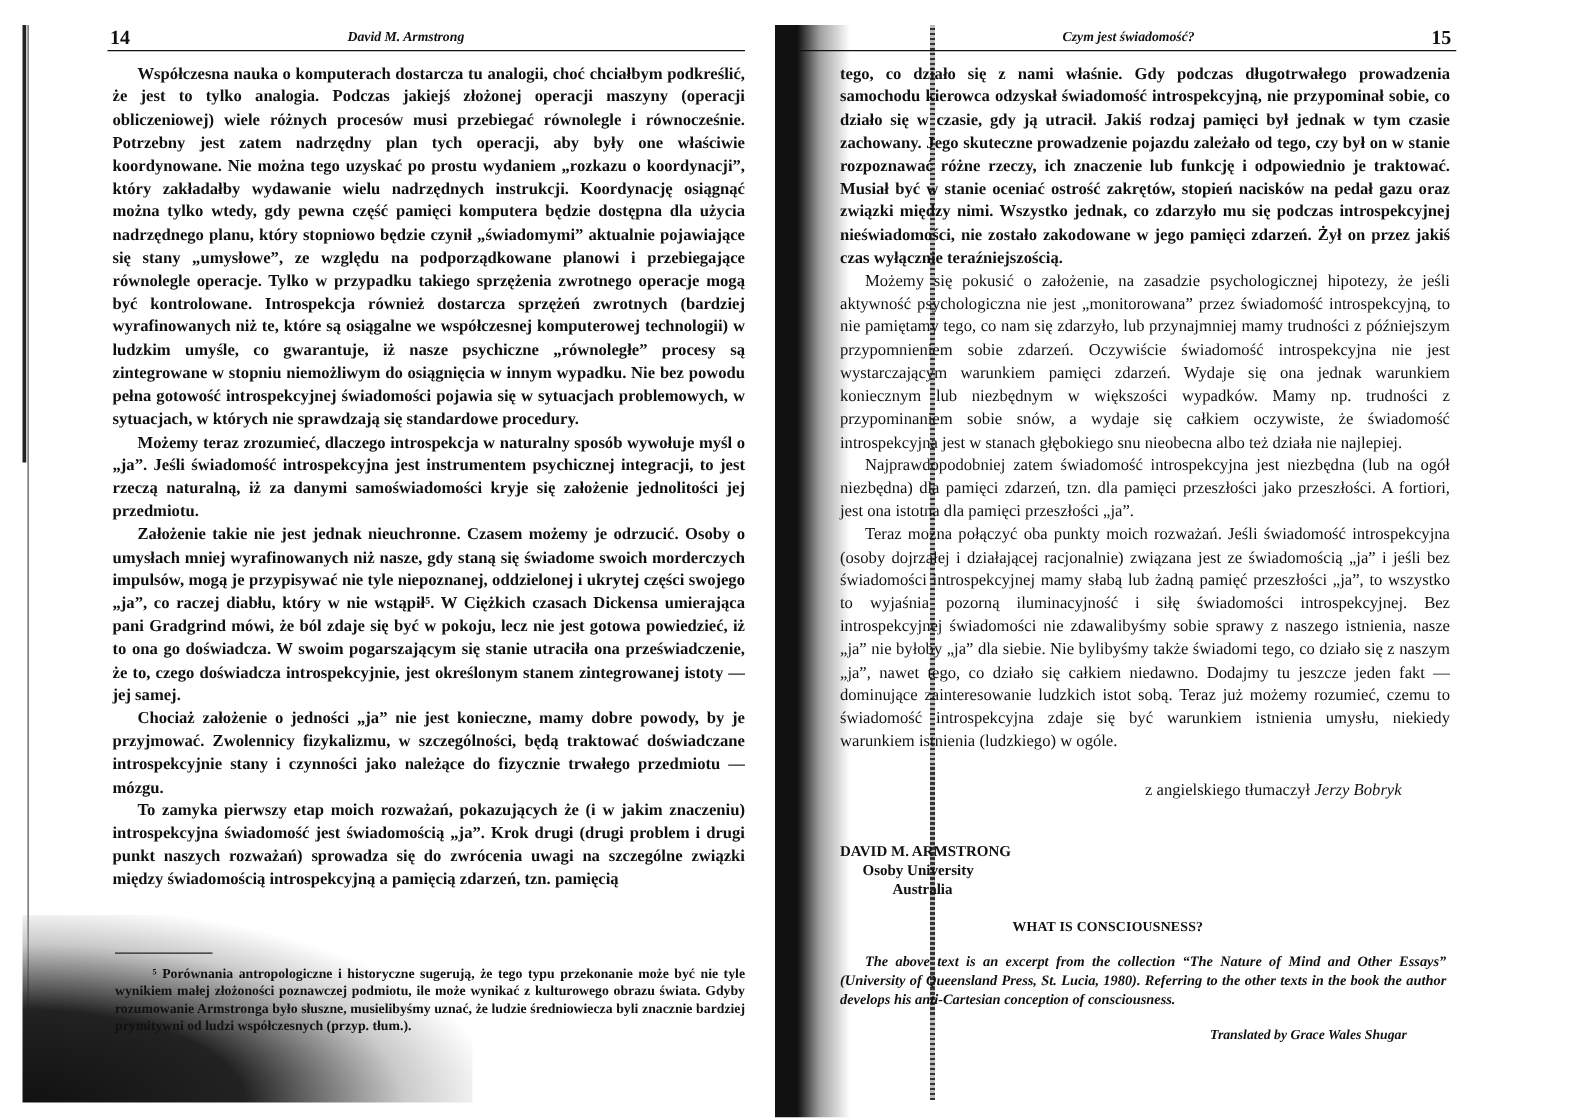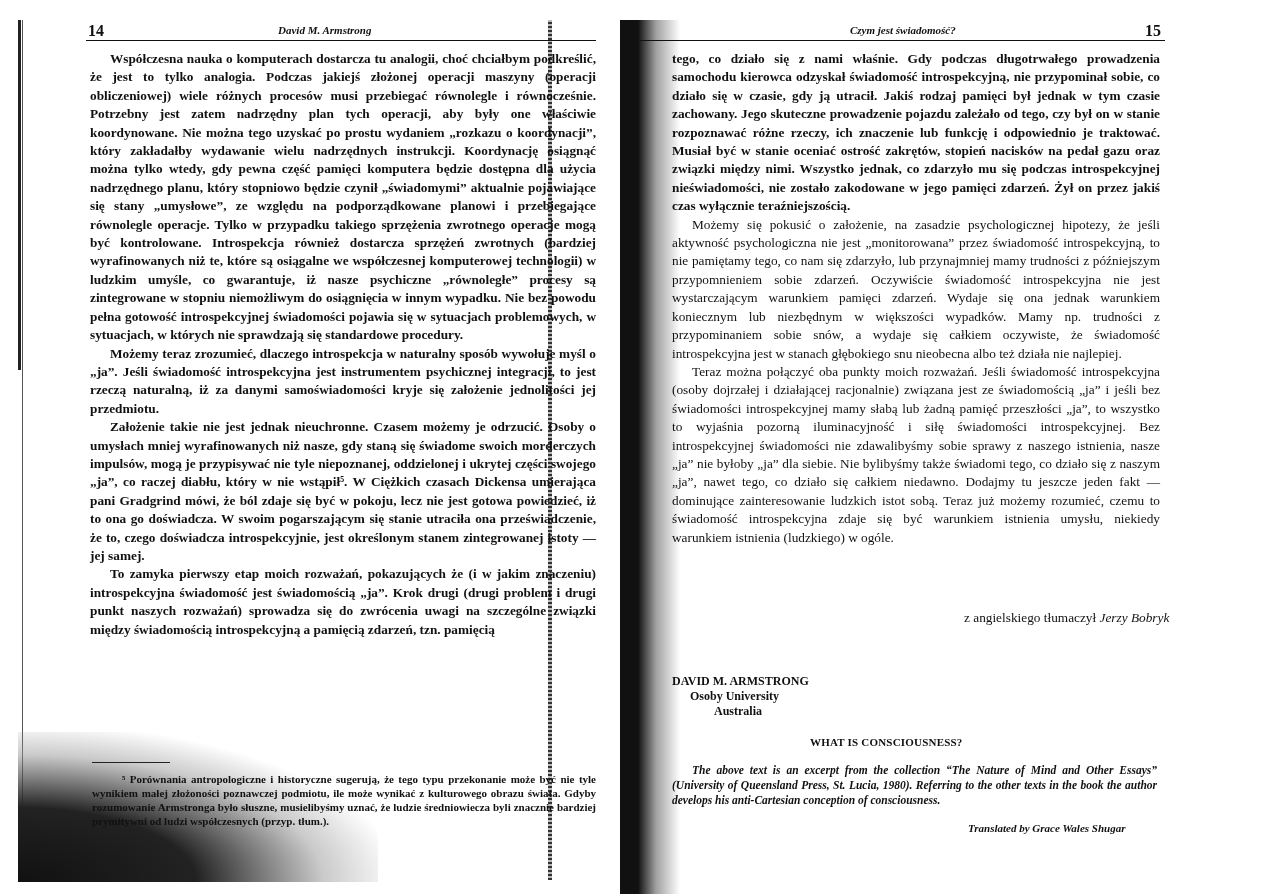--- a/index.html
+++ b/index.html
@@ -1,19 +1,19 @@
 <!DOCTYPE html>
 <html><head>
 <meta charset="utf-8">
 <style>
   html, body { margin:0; padding:0; }
   body { width:1262px; height:894px; background:#ffffff; position:relative; overflow:hidden;
          font-family:"Liberation Serif","DejaVu Serif",serif; color:#111; }
   .page { position:absolute; top:0; height:894px; }
-  #left-page { left:0; width:552px; }
+  #left-page { left:0; width:748px; }
   #right-page { left:620px; width:648px;padding-left:21px; }
   .left-edge { position:absolute; left:18px; top:20px; width:3px; height:350px; background:#222; }
   .left-edge2 { position:absolute; left:22px; top:20px; width:1px; height:860px; background:#555; }
   .right-edge { position:absolute; right:0; top:20px; width:4px; height:860px;
                 background:repeating-linear-gradient(0deg,#333 0 2px,#bbb 2px 4px); }
   .gutter-shadow { position:absolute; left:0; top:20px; width:60px; height:874px;
                    background:linear-gradient(90deg,#111 0%,#111 30%,rgba(120,120,120,0.7) 60%,rgba(255,255,255,0) 100%); }
   .corner-shadow { position:absolute; left:18px; bottom:12px; width:360px; height:150px;
                    background:radial-gradient(ellipse at 0% 100%, #111 0%, #222 35%, rgba(150,150,150,0.5) 60%, rgba(255,255,255,0) 75%); }
   .header-rule { position:absolute; top:40px; height:1px; background:#111; }
@@ -42,41 +42,43 @@
   <div class="corner-shadow"></div>
 
   <div class="pnum" style="left:88px;">14</div>
   <div class="running" style="left:278px;">David M. Armstrong</div>
   <div class="header-rule" style="left:86px; width:510px;"></div>
 
   <div class="body-text heavy" style="left:90px; top:50px; width:506px;">
     <p>Współczesna nauka o komputerach dostarcza tu analogii, choć chciałbym podkreślić, że jest to tylko analogia. Podczas jakiejś złożonej operacji maszyny (operacji obliczeniowej) wiele różnych procesów musi przebiegać równolegle i równocześnie. Potrzebny jest zatem nadrzędny plan tych operacji, aby były one właściwie koordynowane. Nie można tego uzyskać po prostu wydaniem „rozkazu o koordynacji”, który zakładałby wydawanie wielu nadrzędnych instrukcji. Koordynację osiągnąć można tylko wtedy, gdy pewna część pamięci komputera będzie dostępna dla użycia nadrzędnego planu, który stopniowo będzie czynił „świadomymi” aktualnie pojawiające się stany „umysłowe”, ze względu na podporządkowane planowi i przebiegające równolegle operacje. Tylko w przypadku takiego sprzężenia zwrotnego operacje mogą być kontrolowane. Introspekcja również dostarcza sprzężeń zwrotnych (bardziej wyrafinowanych niż te, które są osiągalne we współczesnej komputerowej technologii) w ludzkim umyśle, co gwarantuje, iż nasze psychiczne „równoległe” procesy są zintegrowane w stopniu niemożliwym do osiągnięcia w innym wypadku. Nie bez powodu pełna gotowość introspekcyjnej świadomości pojawia się w sytuacjach problemowych, w sytuacjach, w których nie sprawdzają się standardowe procedury.</p>
     <p>Możemy teraz zrozumieć, dlaczego introspekcja w naturalny sposób wywołuje myśl o „ja”. Jeśli świadomość introspekcyjna jest instrumentem psychicznej integracji, to jest rzeczą naturalną, iż za danymi samoświadomości kryje się założenie jednolitości jej przedmiotu.</p>
     <p>Założenie takie nie jest jednak nieuchronne. Czasem możemy je odrzucić. Osoby o umysłach mniej wyrafinowanych niż nasze, gdy staną się świadome swoich morderczych impulsów, mogą je przypisywać nie tyle niepoznanej, oddzielonej i ukrytej części swojego „ja”, co raczej diabłu, który w nie wstąpił⁵. W Ciężkich czasach Dickensa umierająca pani Gradgrind mówi, że ból zdaje się być w pokoju, lecz nie jest gotowa powiedzieć, iż to ona go doświadcza. W swoim pogarszającym się stanie utraciła ona przeświadczenie, że to, czego doświadcza introspekcyjnie, jest określonym stanem zintegrowanej istoty — jej samej.</p>
+    <p>Chociaż założenie o jedności „ja” nie jest konieczne, mamy dobre powody, by je przyjmować. Zwolennicy fizykalizmu, w szczególności, będą traktować doświadczane introspekcyjnie stany i czynności jako należące do fizycznie trwałego przedmiotu — mózgu.</p>
     <p>To zamyka pierwszy etap moich rozważań, pokazujących że (i w jakim znaczeniu) introspekcyjna świadomość jest świadomością „ja”. Krok drugi (drugi problem i drugi punkt naszych rozważań) sprowadza się do zwrócenia uwagi na szczególne związki między świadomością introspekcyjną a pamięcią zdarzeń, tzn. pamięcią</p>
   </div>
 
   <div class="fn-rule" style="left:92px; top:762px;"></div>
   <div class="footnote" style="left:92px; top:772px; width:504px; text-indent:30px;">⁵ Porównania antropologiczne i historyczne sugerują, że tego typu przekonanie może być nie tyle wynikiem małej złożoności poznawczej podmiotu, ile może wynikać z kulturowego obrazu świata. Gdyby rozumowanie Armstronga było słuszne, musielibyśmy uznać, że ludzie średniowiecza byli znacznie bardziej prymitywni od ludzi współczesnych (przyp. tłum.).</div>
 </div>
 
 <div id="right-page" class="page">
   <div class="gutter-shadow"></div>
 
   <div class="running" style="left:230px;">Czym jest świadomość?</div>
   <div class="pnum" style="left:525px;">15</div>
   <div class="header-rule" style="left:20px; width:525px;"></div>
 
   <div class="body-text" style="left:52px; top:50px; width:488px;">
     <p class="noindent heavy">tego, co działo się z nami właśnie. Gdy podczas długotrwałego prowadzenia samochodu kierowca odzyskał świadomość introspekcyjną, nie przypominał sobie, co działo się w czasie, gdy ją utracił. Jakiś rodzaj pamięci był jednak w tym czasie zachowany. Jego skuteczne prowadzenie pojazdu zależało od tego, czy był on w stanie rozpoznawać różne rzeczy, ich znaczenie lub funkcję i odpowiednio je traktować. Musiał być w stanie oceniać ostrość zakrętów, stopień nacisków na pedał gazu oraz związki między nimi. Wszystko jednak, co zdarzyło mu się podczas introspekcyjnej nieświadomości, nie zostało zakodowane w jego pamięci zdarzeń. Żył on przez jakiś czas wyłącznie teraźniejszością.</p>
     <p>Możemy się pokusić o założenie, na zasadzie psychologicznej hipotezy, że jeśli aktywność psychologiczna nie jest „monitorowana” przez świadomość introspekcyjną, to nie pamiętamy tego, co nam się zdarzyło, lub przynajmniej mamy trudności z późniejszym przypomnieniem sobie zdarzeń. Oczywiście świadomość introspekcyjna nie jest wystarczającym warunkiem pamięci zdarzeń. Wydaje się ona jednak warunkiem koniecznym lub niezbędnym w większości wypadków. Mamy np. trudności z przypominaniem sobie snów, a wydaje się całkiem oczywiste, że świadomość introspekcyjna jest w stanach głębokiego snu nieobecna albo też działa nie najlepiej.</p>
+    <p>Najprawdopodobniej zatem świadomość introspekcyjna jest niezbędna (lub na ogół niezbędna) dla pamięci zdarzeń, tzn. dla pamięci przeszłości jako przeszłości. A fortiori, jest ona istotna dla pamięci przeszłości „ja”.</p>
     <p>Teraz można połączyć oba punkty moich rozważań. Jeśli świadomość introspekcyjna (osoby dojrzałej i działającej racjonalnie) związana jest ze świadomością „ja” i jeśli bez świadomości introspekcyjnej mamy słabą lub żadną pamięć przeszłości „ja”, to wszystko to wyjaśnia pozorną iluminacyjność i siłę świadomości introspekcyjnej. Bez introspekcyjnej świadomości nie zdawalibyśmy sobie sprawy z naszego istnienia, nasze „ja” nie byłoby „ja” dla siebie. Nie bylibyśmy także świadomi tego, co działo się z naszym „ja”, nawet tego, co działo się całkiem niedawno. Dodajmy tu jeszcze jeden fakt — dominujące zainteresowanie ludzkich istot sobą. Teraz już możemy rozumieć, czemu to świadomość introspekcyjna zdaje się być warunkiem istnienia umysłu, niekiedy warunkiem istnienia (ludzkiego) w ogóle.</p>
   </div>
 
-  <div class="signature" style="left:296px; top:610px;margin-left:48px;">
+  <div class="signature" style="left:296px; top:624px;">
     <span>z angielskiego tłumaczył</span>
     <span class="sig-italic">Jerzy Bobryk</span>
   </div>
 
   <div class="author-block" style="left:52px; top:674px;">
     <div>DAVID M. ARMSTRONG</div>
     <div style="padding-left:18px;">Osoby University</div>
     <div style="padding-left:42px;">Australia</div>
     </div>
 

